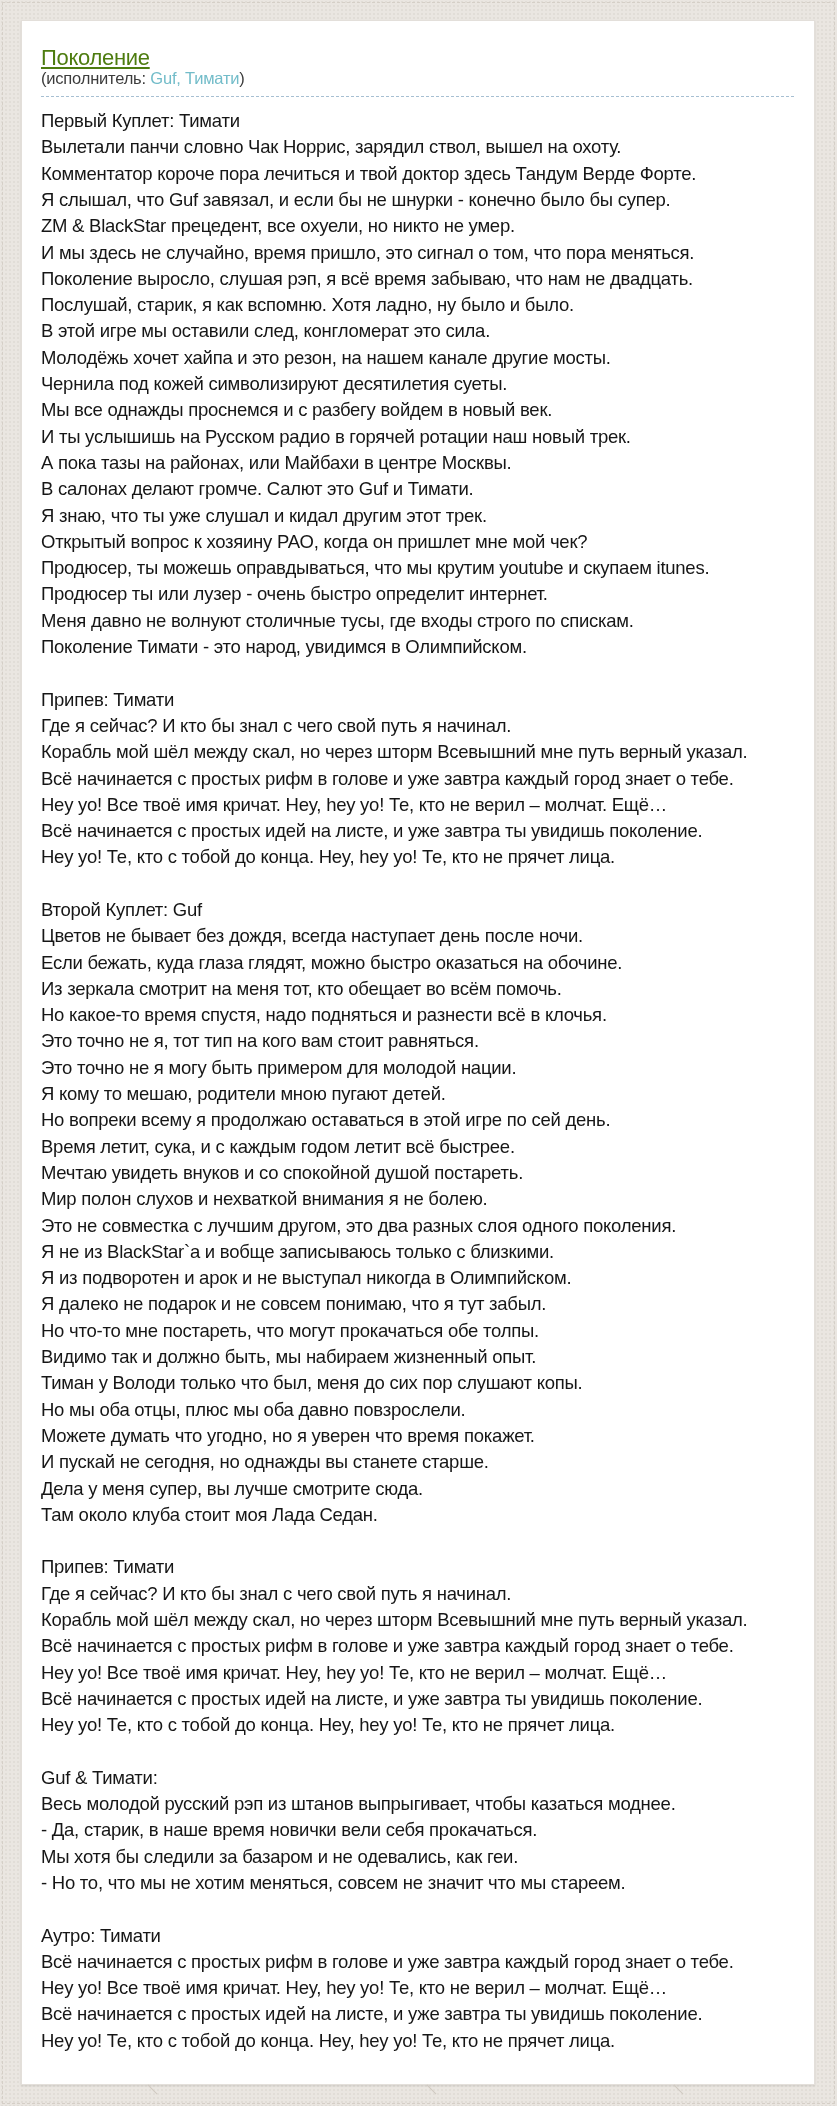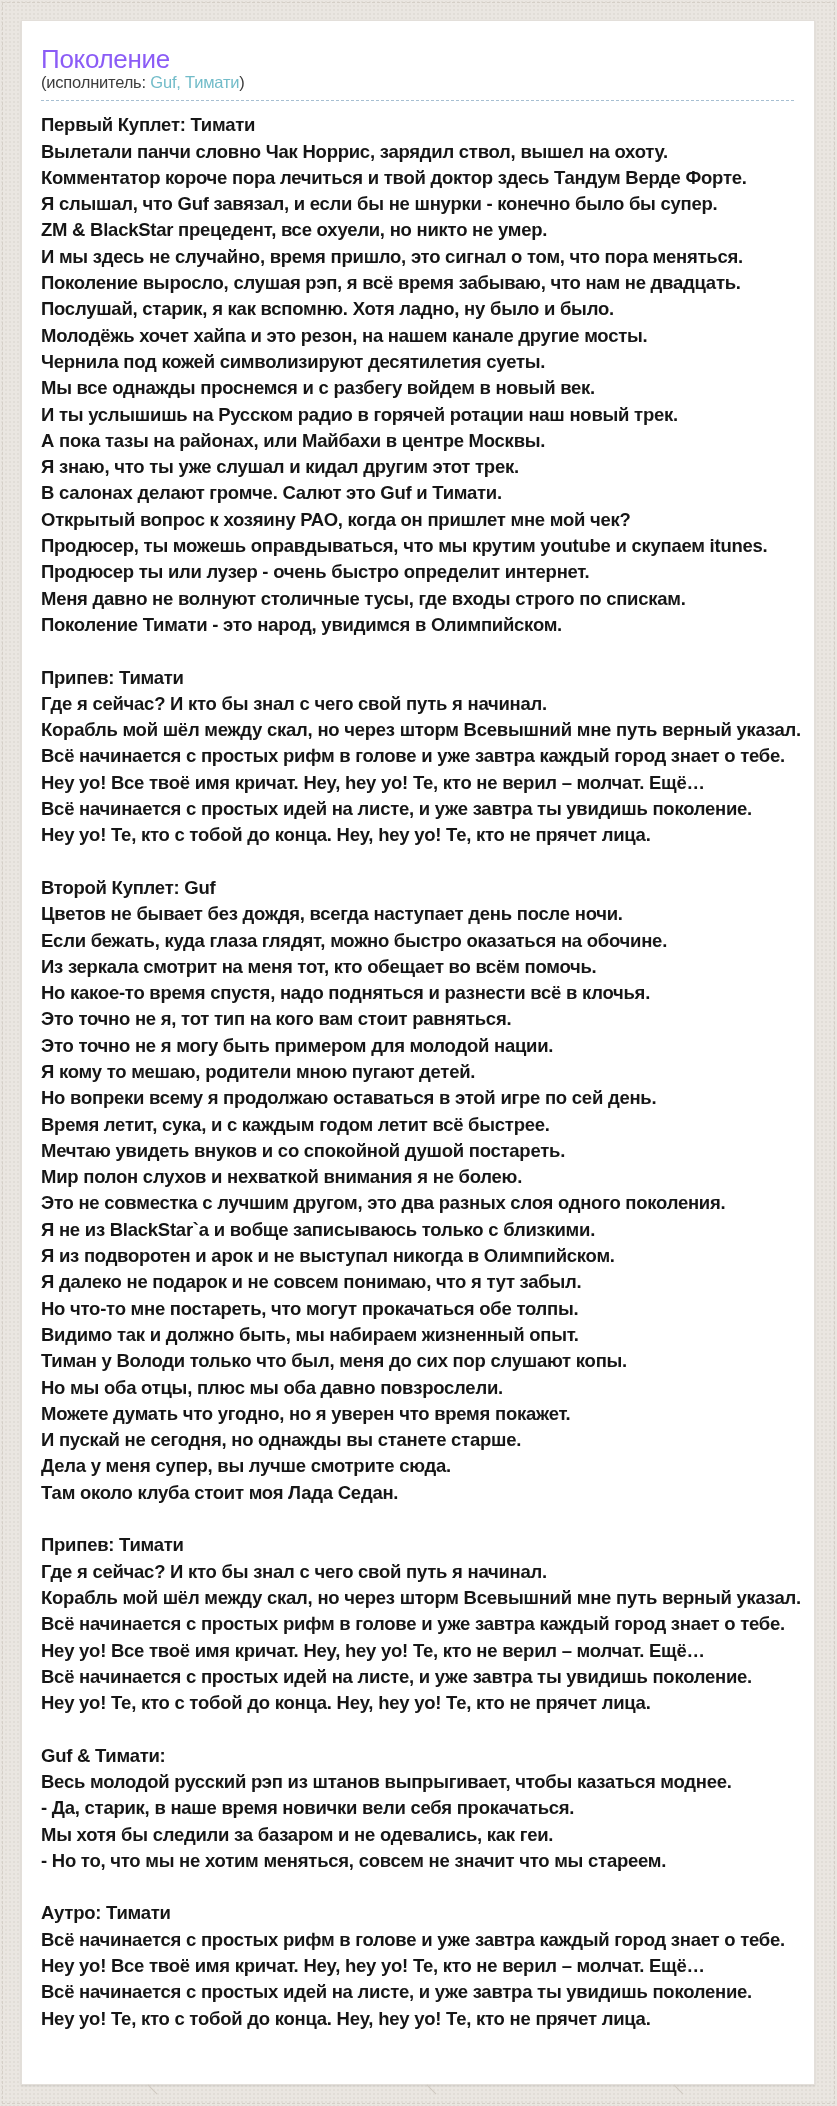--- a/index.html
+++ b/index.html
@@ -27,25 +27,26 @@
     top: 20px;
     width: 794px;
     height: 2065px;
     background: #ffffff;
     border: 1px solid #e3dfda;
     box-shadow: 0 1px 2px rgba(0,0,0,0.10);
     padding: 25px 0 0 19px;
     overflow: hidden;
   }
   .song-title {
-    font-size: 26px;
+    font-size: 22px;
     line-height: 1.05;
     font-weight: 400;
-    color: #8b5cf6;
+    color: #4d7c0f;
     letter-spacing: -0.3px;
+    text-decoration: underline;
   }
   .artist-row {
     font-size: 16.5px;
     color: #3c3c3c;
     letter-spacing: -0.2px;
     padding-bottom: 8px;
     border-bottom: 1px dashed #a6bfd2;
     margin-right: 20px;
   }
   .artist-row a {
@@ -54,21 +55,21 @@
     cursor: pointer;
   }
   .artist-sep { color: #72bcc9; }
   .lyrics {
     margin-top: 11px;
     font-size: 18.5px;
     line-height: 26.3px;
     color: #161616;
     letter-spacing: -0.25px;
   }
-  .stanza { margin-bottom: 26.3px; font-weight: bold; }
+  .stanza { margin-bottom: 26.3px; }
   .stanza:last-child { margin-bottom: 12px; }
   .line { white-space: nowrap; }
   .curl-mark {
     position: absolute;
     width: 13px;
     height: 1px;
     background: #cfc9c1;
     transform: rotate(45deg);
     pointer-events: none;
   }
@@ -84,27 +85,28 @@
   <div class="lyrics">
       <div class="stanza">
         <div class="line">Первый Куплет: Тимати</div>
         <div class="line">Вылетали панчи словно Чак Норрис, зарядил ствол, вышел на охоту.</div>
         <div class="line">Комментатор короче пора лечиться и твой доктор здесь Тандум Верде Форте.</div>
         <div class="line">Я слышал, что Guf завязал, и если бы не шнурки - конечно было бы супер.</div>
         <div class="line">ZM &amp; BlackStar прецедент, все охуели, но никто не умер.</div>
         <div class="line">И мы здесь не случайно, время пришло, это сигнал о том, что пора меняться.</div>
         <div class="line">Поколение выросло, слушая рэп, я всё время забываю, что нам не двадцать.</div>
         <div class="line">Послушай, старик, я как вспомню. Хотя ладно, ну было и было.</div>
+        <div class="line">В этой игре мы оставили след, конгломерат это сила.</div>
         <div class="line">Молодёжь хочет хайпа и это резон, на нашем канале другие мосты.</div>
         <div class="line">Чернила под кожей символизируют десятилетия суеты.</div>
         <div class="line">Мы все однажды проснемся и с разбегу войдем в новый век.</div>
         <div class="line">И ты услышишь на Русском радио в горячей ротации наш новый трек.</div>
         <div class="line">А пока тазы на районах, или Майбахи в центре Москвы.</div>
+        <div class="line">В салонах делают громче. Салют это Guf и Тимати.</div>
         <div class="line">Я знаю, что ты уже слушал и кидал другим этот трек.</div>
-        <div class="line">В салонах делают громче. Салют это Guf и Тимати.</div>
         <div class="line">Открытый вопрос к хозяину РАО, когда он пришлет мне мой чек?</div>
         <div class="line">Продюсер, ты можешь оправдываться, что мы крутим youtube и скупаем itunes.</div>
         <div class="line">Продюсер ты или лузер - очень быстро определит интернет.</div>
         <div class="line">Меня давно не волнуют столичные тусы, где входы строго по спискам.</div>
         <div class="line">Поколение Тимати - это народ, увидимся в Олимпийском.</div>
       </div>
       <div class="stanza">
         <div class="line">Припев: Тимати</div>
         <div class="line">Где я сейчас? И кто бы знал с чего свой путь я начинал.</div>
         <div class="line">Корабль мой шёл между скал, но через шторм Всевышний мне путь верный указал.</div>

